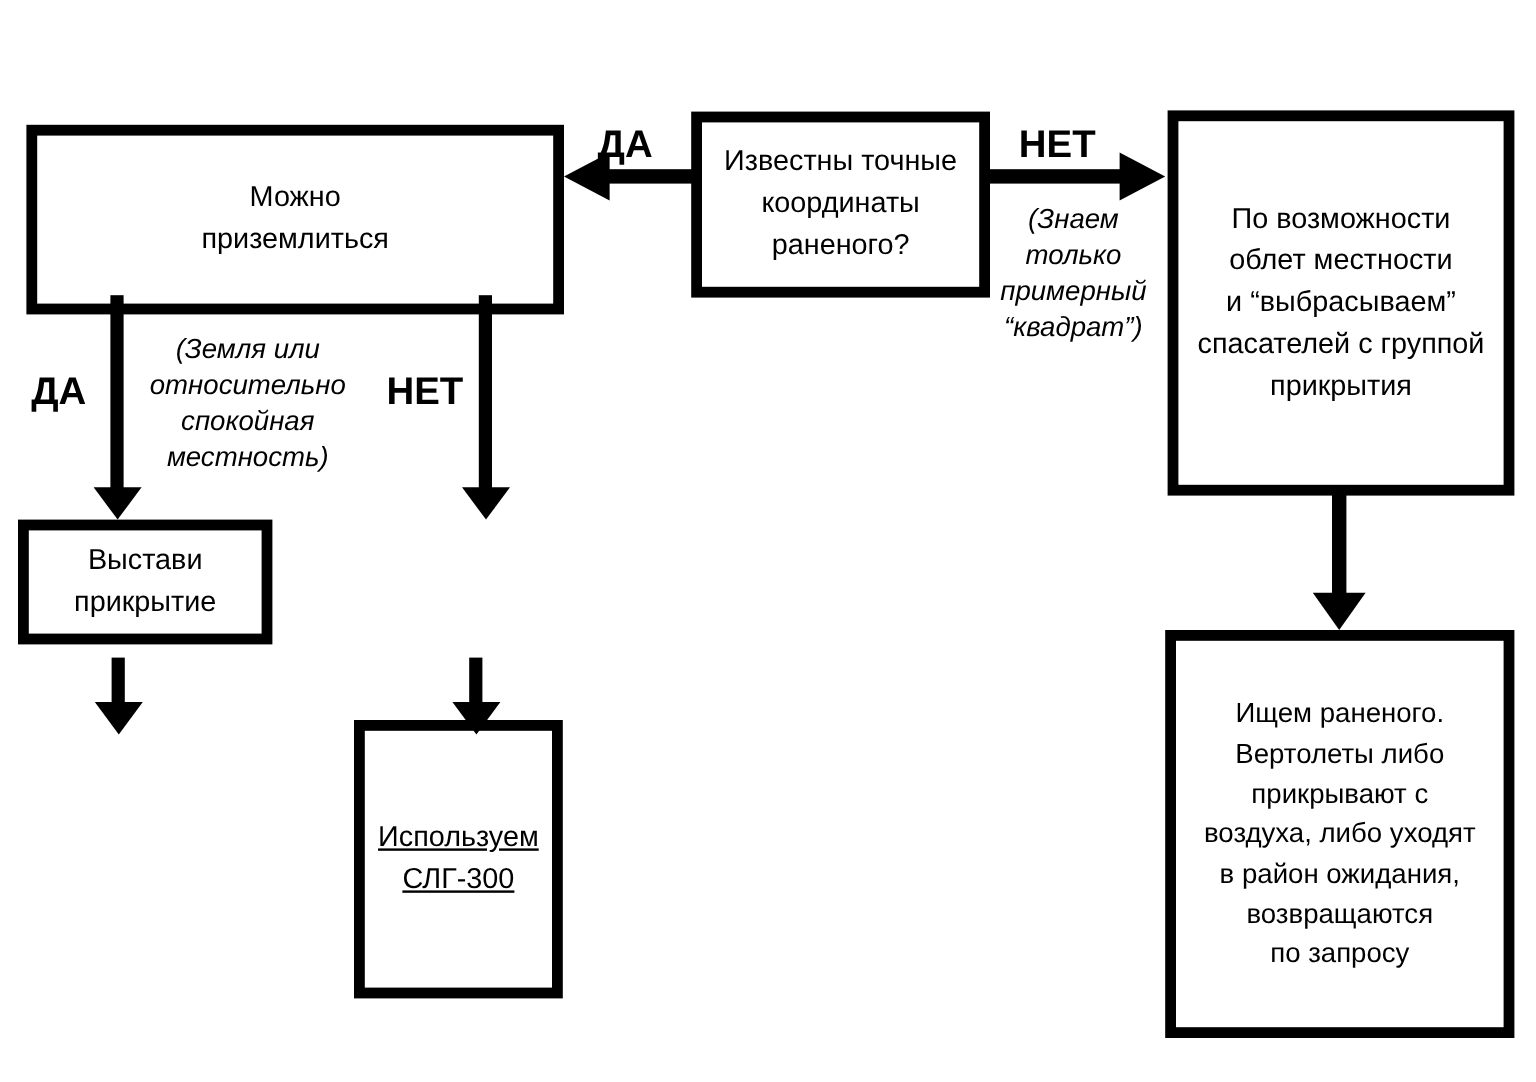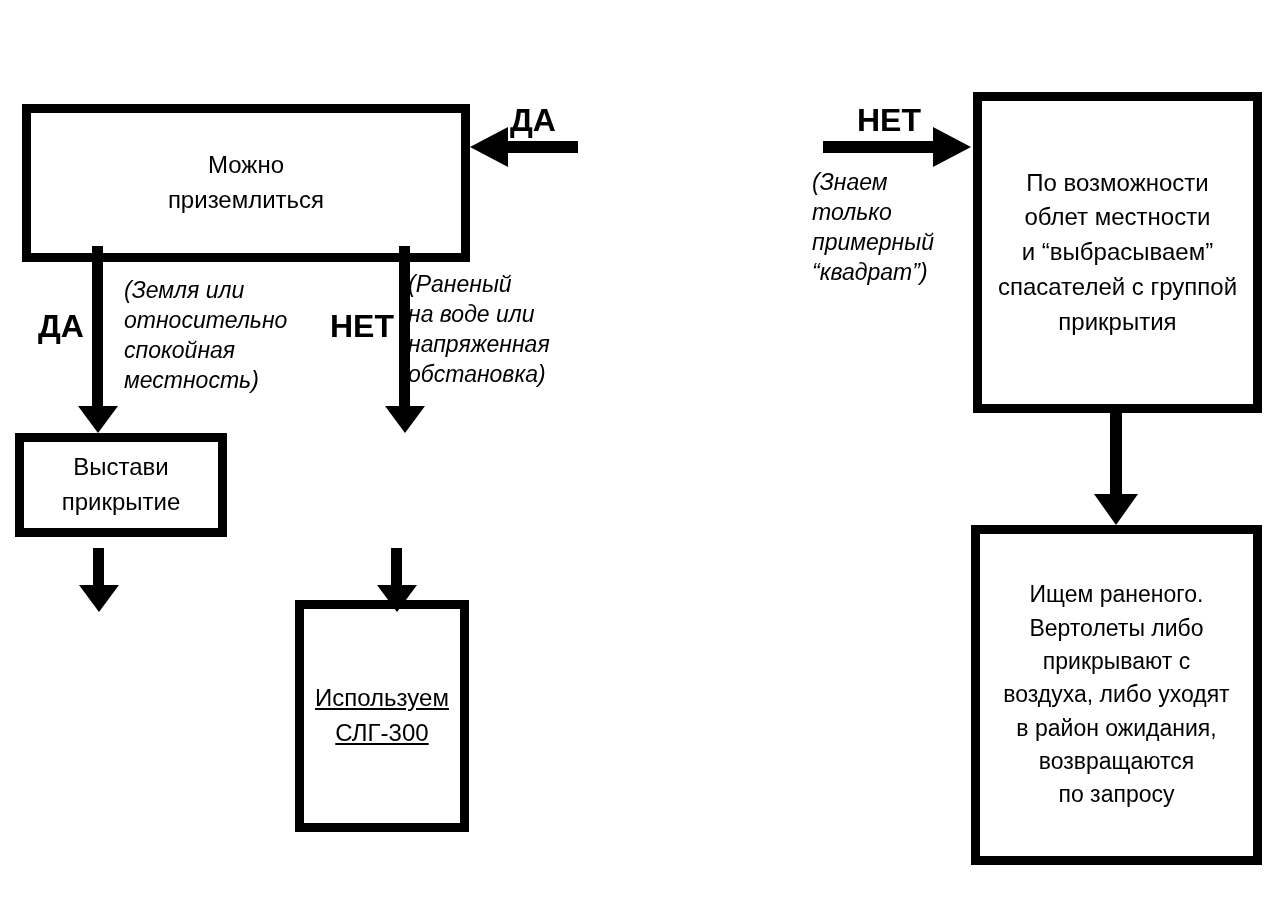--- a/index.html
+++ b/index.html
@@ -41,39 +41,42 @@
   .ah-down {
     position: absolute; width: 0; height: 0;
     border-left: 20px solid transparent;
     border-right: 20px solid transparent;
     border-top: 27px solid #000000;
   }
   .lbl {
     position: absolute;
     font-weight: bold;
     font-size: 32px;
-    text-align: center;
+    text-align: left;
   }
   .note {
     position: absolute;
     font-style: italic;
     font-size: 23px;
     line-height: 1.3;
-    text-align: left;
+    text-align: center;
     white-space: pre-line;
   }
 </style>
 </head>
 <body>
 
 <div id="canvas">
 
   <div class="box" style="left:22px; top:104px; width:448px; height:158px;">Можно
 приземлиться</div>
 
+  <div class="box" style="left:576px; top:93px; width:249px; height:155px;">Известны точные
+координаты
+раненого?</div>
 
   <div class="box" style="left:973px; top:92px; width:289px; height:321px;">По возможности
 облет местности
 и “выбрасываем”
 спасателей с группой
 прикрытия</div>
 
   <div class="box" style="left:15px; top:433px; width:212px; height:104px;">Выстави
 прикрытие</div>
 
@@ -106,24 +109,20 @@
   <div class="ah-down" style="left:78px; top:406px;"></div>
   <div class="lbl" style="left:26px; top:308px; width:70px;">ДА</div>
   <div class="note" style="left:108px; top:276px; width:165px;margin-left:16px;">(Земля или
 относительно
 спокойная
 местность)</div>
 
   <div class="vline" style="left:399px; top:246px; width:11px; height:161px;"></div>
   <div class="ah-down" style="left:385px; top:406px;"></div>
   <div class="lbl" style="left:322px; top:308px; width:80px;">НЕТ</div>
-  <div class="note" style="left:408px; top:270px; width:165px;">(Раненый
-на воде или
-напряженная
-обстановка)</div>
 
   <div class="vline" style="left:93px; top:548px; width:11px; height:38px;"></div>
   <div class="ah-down" style="left:79px; top:585px;"></div>
 
   <div class="vline" style="left:391px; top:548px; width:11px; height:38px;"></div>
   <div class="ah-down" style="left:377px; top:585px;"></div>
 
   <div class="vline" style="left:1110px; top:411px; width:12px; height:84px;"></div>
   <div class="ah-down" style="left:1094px; top:494px; border-left-width:22px; border-right-width:22px; border-top-width:31px;"></div>
 

